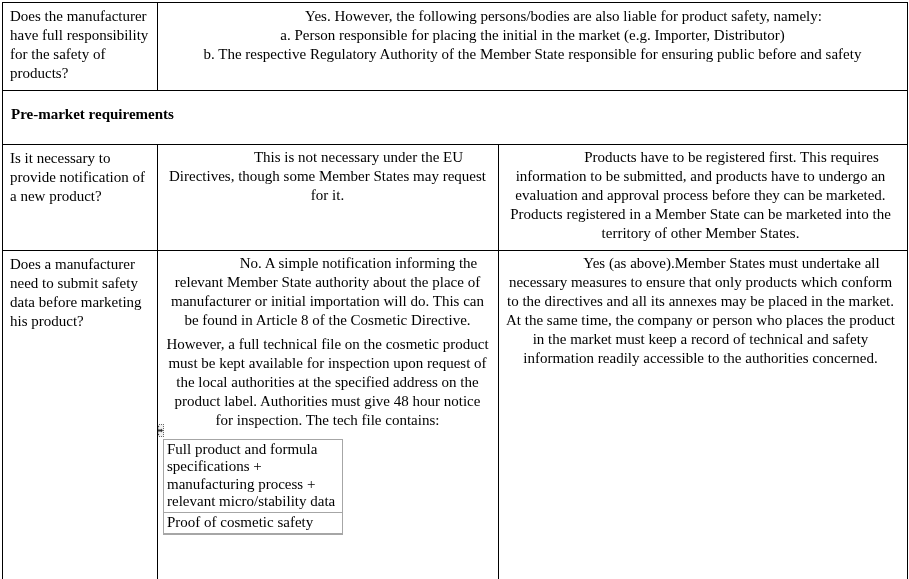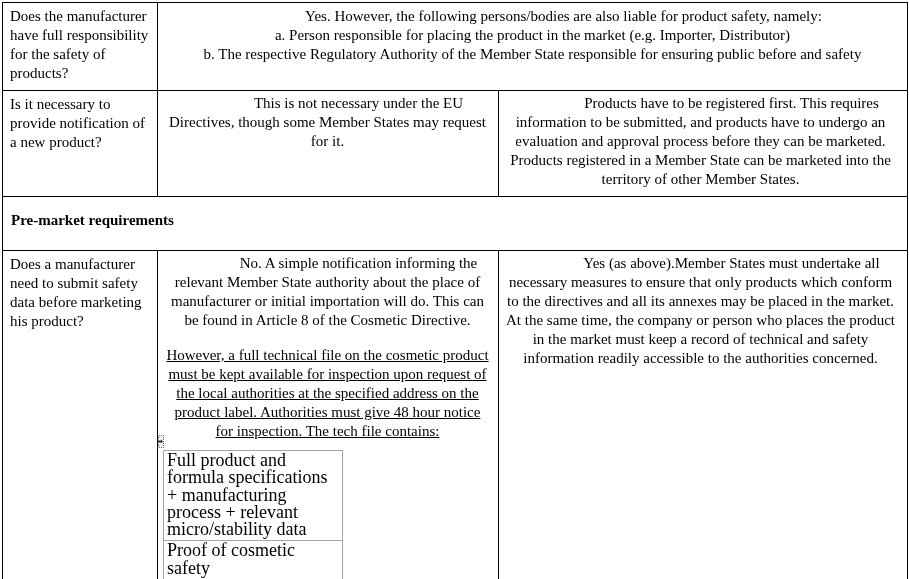--- a/index.html
+++ b/index.html
@@ -26,31 +26,31 @@
     overflow:hidden;
   }
   td.sec  { font-weight:bold; padding:13px 8px 3px 16px; }
   td.sec2 { font-weight:bold; padding:14px 8px 3px 8px; }
   td.q    { padding:4px 2px 3px 7px; }
   td.answide { padding:4px 10px 3px 10px; }
   td.mid  { padding:3px 8px 3px 7px; }
   td.rt   { padding:3px 9px 3px 4px; }
   p { margin:0;text-align:center; }
   p.ind { text-indent:62px; }
-  p.gap { margin-top:16px;text-decoration:underline; }
+  p.gap { margin-top:5px; }
   .subwrap { position:relative; margin-top:9px; }
   .subtable {
     width:178px;
     margin-left:-2px;
     border:1px solid #a6a6a6;
     background:#ffffff;
   }
   .subrow {
     padding:1px 2px 2px 3px;
-    font-size:18px;
+    font-size:15px;
     line-height:17.3px;
     border-bottom:1px solid #a6a6a6;
   }
   .subrow.last { border-bottom:1px solid #a6a6a6; }
   .move-handle {
     position:absolute;
     left:-14px; top:-15px;
     width:13px; height:13px;
     border:1px dotted #666666;
     background:#f2f2f2;
@@ -69,37 +69,37 @@
       <col style="width:341px">
       <col style="width:409px">
     </colgroup>
 
     <tbody>
 
     <tr style="height:88px">
       <td class="q">Does the manufacturer have full responsibility for the safety of products?</td>
       <td class="answide" colspan="2">
         <p class="ind">Yes. However, the following persons/bodies are also liable for product safety, namely:</p>
-        <p>a. Person responsible for placing the product in the market (e.g. Importer, Distributor)</p>
+        <p>a. Person responsible for placing the initial in the market (e.g. Importer, Distributor)</p>
         <p>b. The respective Regulatory Authority of the Member State responsible for ensuring public before and safety</p>
       </td>
+    </tr>
+
+    <tr style="height:54px">
+      <td class="sec2" colspan="3">Pre-market requirements</td>
     </tr>
 
     <tr style="height:106px">
       <td class="q">Is it necessary to provide notification of a new product?</td>
       <td class="mid">
         <p class="ind">This is not necessary under the EU Directives, though some Member States may request for it.</p>
       </td>
       <td class="rt">
         <p class="ind">Products have to be registered first. This requires information to be submitted, and products have to undergo an evaluation and approval process before they can be marketed. Products registered in a Member State can be marketed into the territory of other Member States.</p>
       </td>
-    </tr>
-
-    <tr style="height:54px">
-      <td class="sec2" colspan="3">Pre-market requirements</td>
     </tr>
 
     <tr style="height:400px">
       <td class="q">Does a manufacturer need to submit safety data before marketing his product?</td>
       <td class="mid">
         <p class="ind">No. A simple notification informing the relevant Member State authority about the place of manufacturer or initial importation will do. This can be found in Article 8 of the Cosmetic Directive.</p>
         <p class="gap">However, a full technical file on the cosmetic product must be kept available for inspection upon request of the local authorities at the specified address on the product label. Authorities must give 48 hour notice for inspection. The tech file contains:</p>
         <div class="subwrap">
           <div class="move-handle">
             <svg width="11" height="11" viewBox="0 0 12 12">

